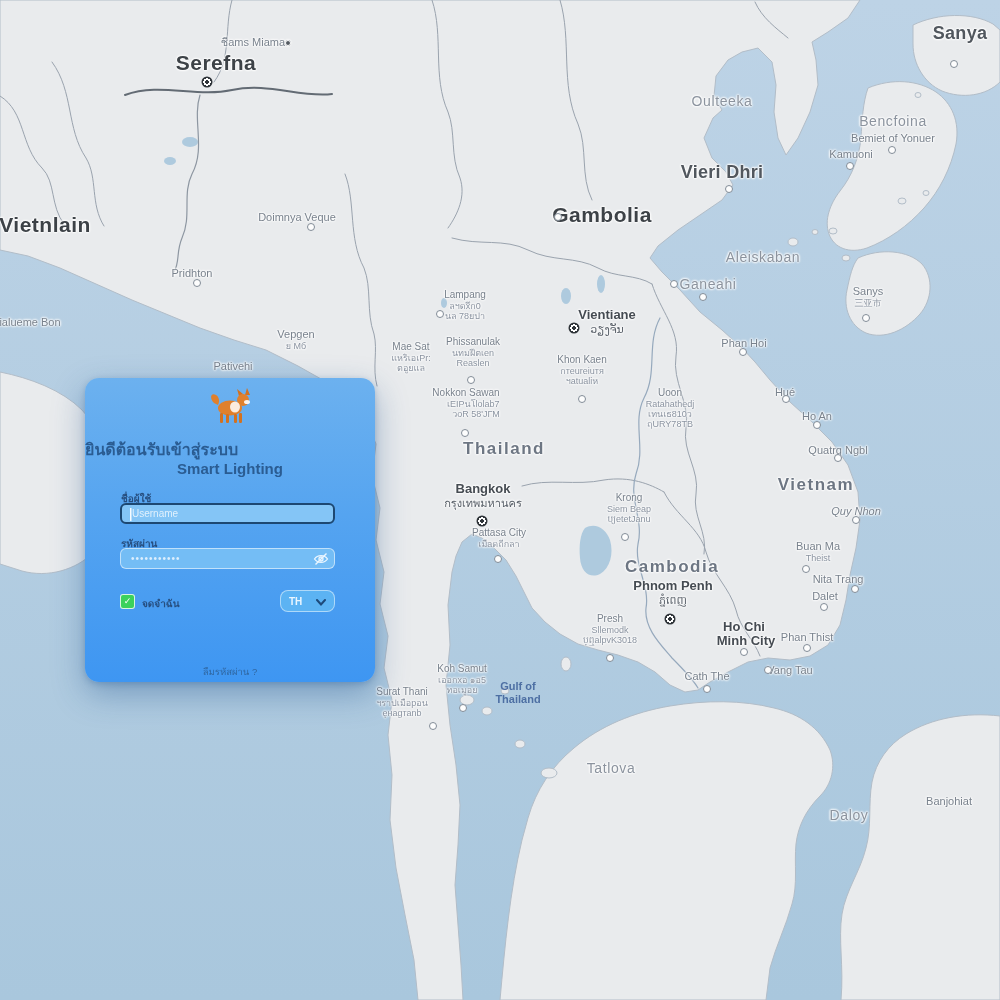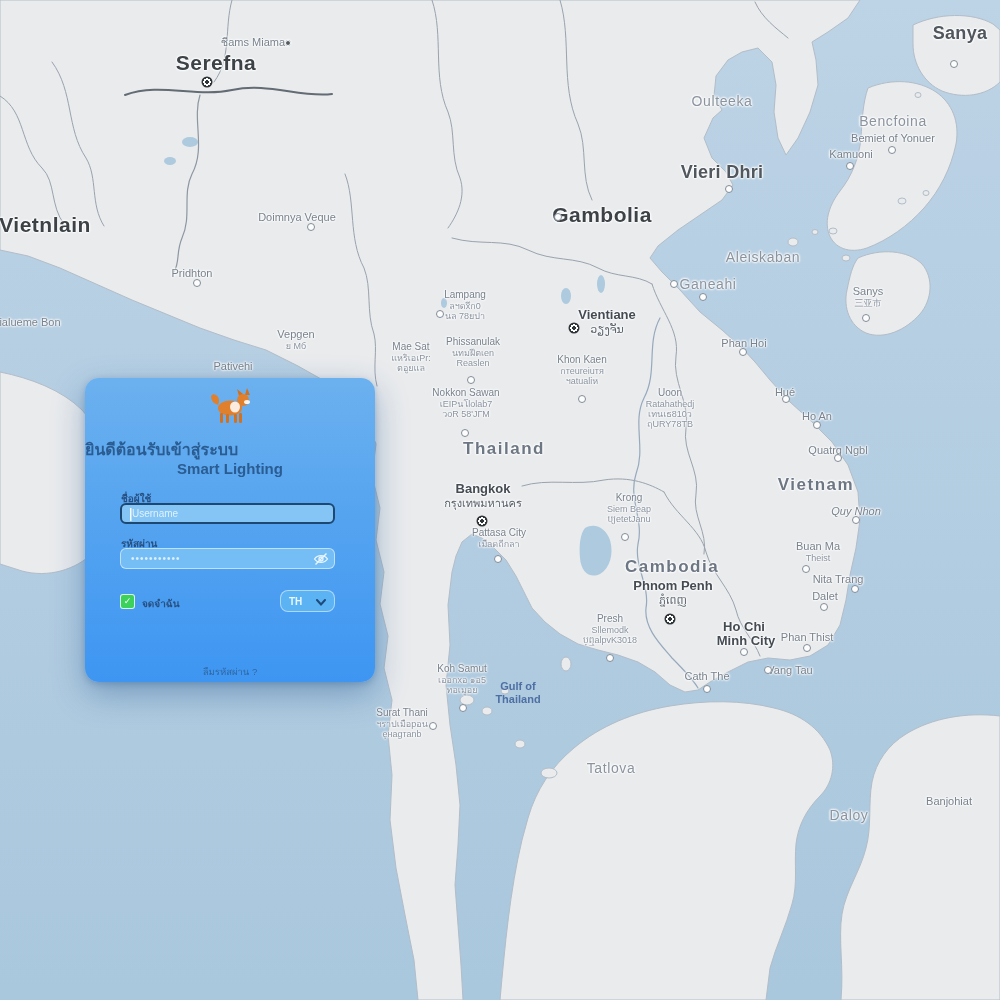--- a/index.html
+++ b/index.html
@@ -219,21 +219,21 @@
       <div class="lbl town-sm" style="left: 582px; top: 370px;">
         <div>Khon Kaen</div>
         <div class="sub">กтeureiuтя</div>
         <div class="sub">ฯatualіห</div>
       </div>
       <div class="mk ring" style="left: 582px; top: 399px;"></div>
       <div class="lbl town-md" style="left: 785px; top: 392px;">
         <div>Hué</div>
       </div>
       <div class="mk ring" style="left: 786px; top: 399px;"></div>
-      <div class="lbl town-sm" style="left: 466px; top: 403px;">
+      <div class="lbl town-sm" style="left: 466px; top: 403px; text-align: right;">
         <div>Nokkon Sawan</div>
         <div class="sub">เEIPนโlolab7</div>
         <div class="sub">วoR 58'ЈГМ</div>
       </div>
       <div class="mk ring" style="left: 465px; top: 433px;"></div>
       <div class="lbl town-sm" style="left: 670px; top: 408px;">
         <div>Uoon</div>
         <div class="sub">Ratahathedj</div>
         <div class="sub">เทนเธ810ว</div>
         <div class="sub">ฤURY78ТВ</div>
@@ -321,21 +321,21 @@
       <div class="lbl town-sm" style="left: 462px; top: 679px;">
         <div>Koh Samut</div>
         <div class="sub">เออกxอ ๑อ5</div>
         <div class="sub">ทอเมูอย</div>
       </div>
       <div class="mk ring" style="left: 463px; top: 708px;"></div>
       <div class="lbl water" style="left: 518px; top: 693px;">
         <div>Gulf of</div>
         <div class="sub">Thailand</div>
       </div>
-      <div class="lbl town-sm" style="left: 402px; top: 723px;">
+      <div class="lbl town-sm" style="left: 402px; top: 702px;">
         <div>Surat Thani</div>
         <div class="sub">ฯราปเมือpอน</div>
         <div class="sub">ęнagтanb</div>
       </div>
       <div class="mk ring" style="left: 433px; top: 726px;"></div>
       <div class="lbl town-lg" style="left: 611px; top: 768px;">
         <div>Tatlova</div>
       </div>
       <div class="lbl town-md" style="left: 949px; top: 801px;">
         <div>Banjohiat</div>

